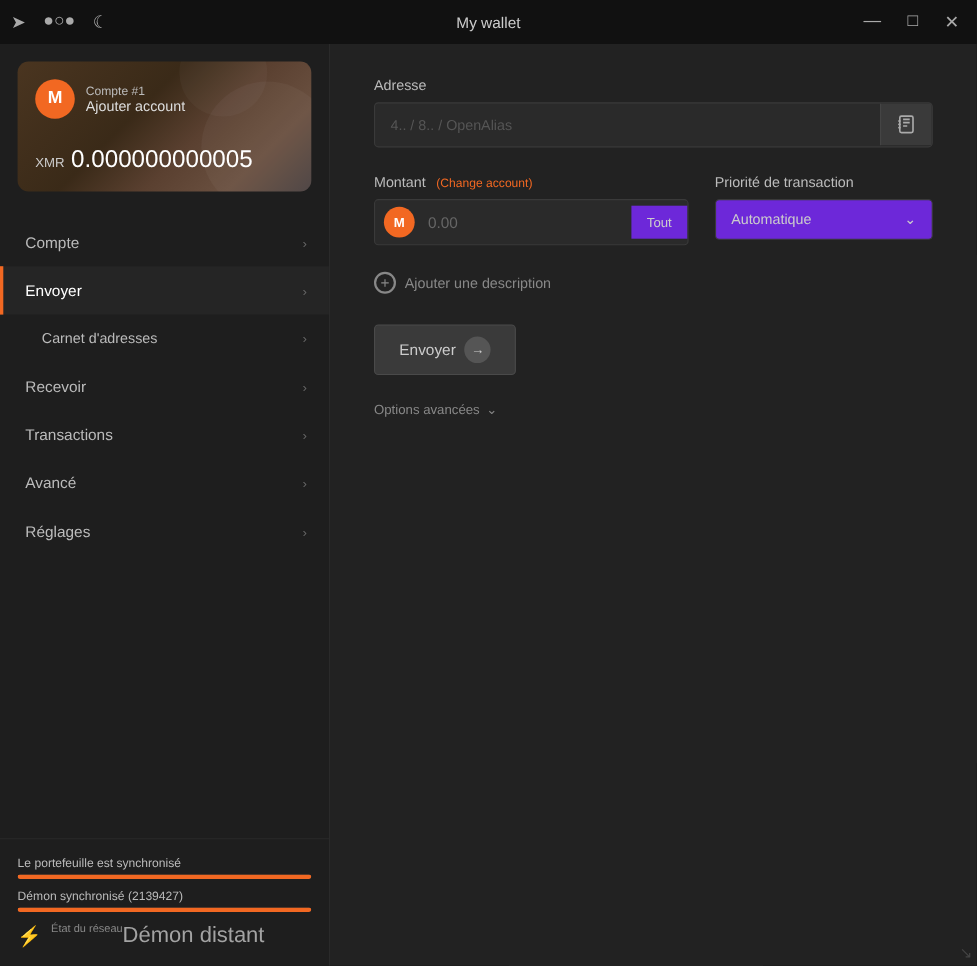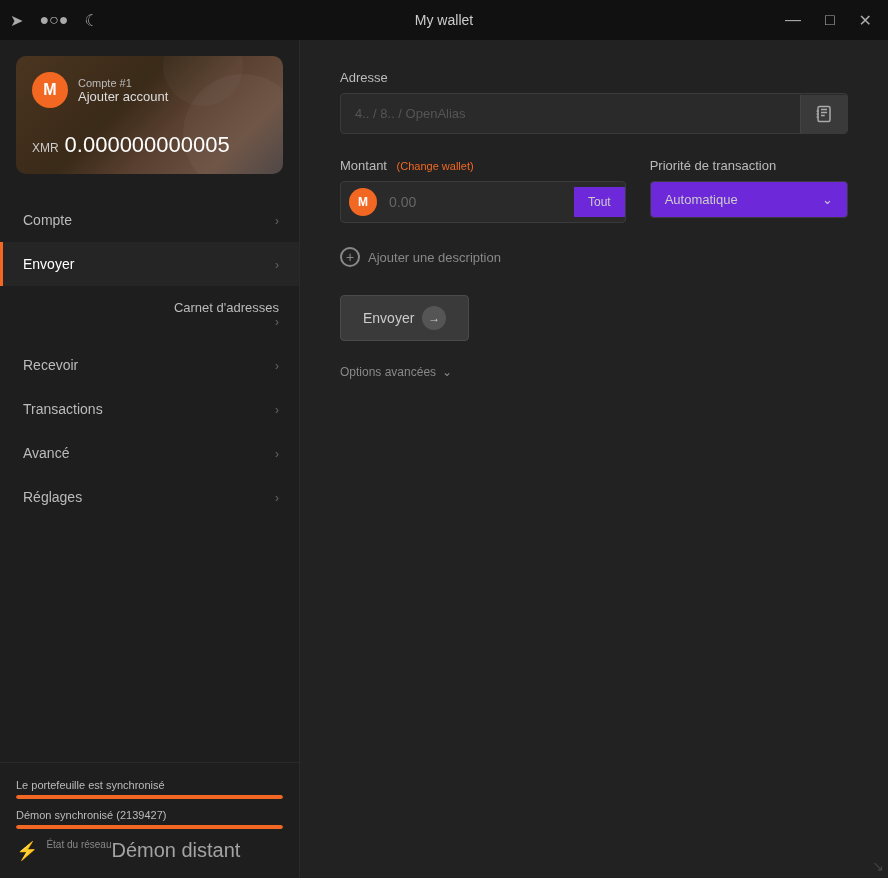--- a/index.html
+++ b/index.html
@@ -158,21 +158,20 @@
       border-left: 3px solid transparent;
     }
     .nav-item.active {
       background: #252525;
       border-left: 3px solid #f26822;
       color: #fff;
     }
     .nav-item-sub {
       padding-left: 35px;
       font-size: 13px;
-      flex-direction: column;
     }
     .nav-chevron {
       color: #666;
       font-size: 12px;
     }
 
     
     .sidebar-footer {
       padding: 16px;
       border-top: 1px solid #2a2a2a;
@@ -226,21 +225,21 @@
     }
 
     .section-label {
       font-size: 13px;
       color: #bbb;
       margin-bottom: 8px;
     }
 
     .address-input-row {
       display: flex;
-      align-items: flex-end;
+      align-items: flex-start;
       background: #2a2a2a;
       border: 1px solid #3a3a3a;
       border-radius: 4px;
       margin-bottom: 24px;
       overflow: hidden;
     }
     .address-input {
       flex: 1;
       background: transparent;
       border: none;
@@ -518,21 +517,21 @@
           <rect x="2" y="11" width="3" height="2" rx="0.5" fill="#aaa" stroke="none"></rect>
           <rect x="2" y="15" width="3" height="2" rx="0.5" fill="#aaa" stroke="none"></rect>
         </svg>
       </button>
     </div>
 
     <div class="amount-priority-row">
       <div class="amount-section">
         <div class="amount-label">
           <span>Montant</span>
-          <span class="change-account">(Change wallet)</span>
+          <span class="change-account">(Change account)</span>
         </div>
         <div class="amount-input-row">
           <div class="monero-logo-small">M</div>
           <input class="amount-input" type="text" placeholder="0.00" style="">
           <button class="all-btn">Tout</button>
         </div>
       </div>
       <div class="priority-section">
         <div class="priority-label">Priorité de transaction</div>
         <div class="priority-select">

